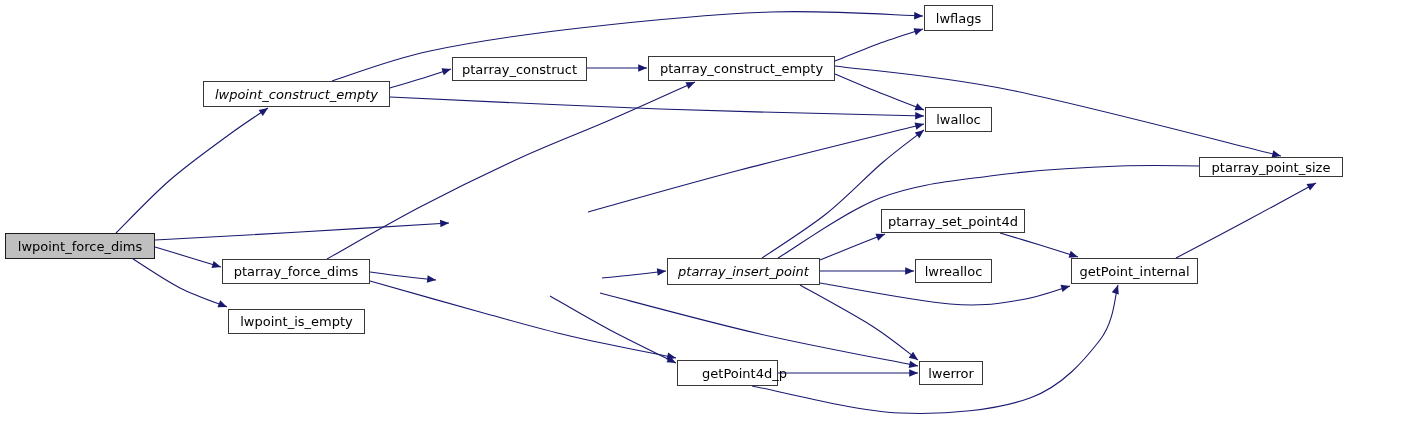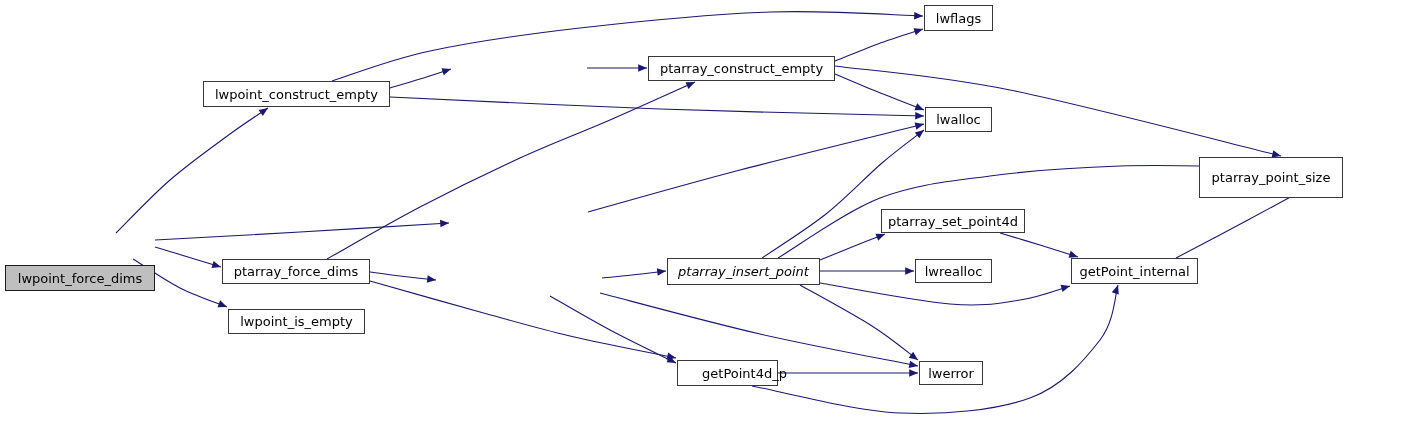--- a/index.html
+++ b/index.html
@@ -48,26 +48,27 @@
         <path d="M 820 271 C 827.5 271, 849.3333333333334 271, 865 271 C 880.6666666666666 271, 905.8333333333334 271, 914 271" fill="none" stroke="#191970" stroke-width="1.1" marker-end="url(#arrowhead)"></path>
         <path d="M 800 285 C 812 291.8333333333333, 852.3333333333334 313.5, 872 326 C 891.6666666666666 338.5, 910.3333333333334 354.3333333333333, 918 360" fill="none" stroke="#191970" stroke-width="1.1" marker-end="url(#arrowhead)"></path>
         <path d="M 820 283 C 841.6666666666666 286.5, 916.6666666666666 301.1666666666667, 950 304 C 983.3333333333334 306.8333333333333, 1000 303, 1020 300 C 1040 297, 1061.6666666666667 288.3333333333333, 1070 286" fill="none" stroke="#191970" stroke-width="1.1" marker-end="url(#arrowhead)"></path>
         <path d="M 1000 233 C 1006.6666666666666 235, 1027 241, 1040 245 C 1053 249, 1071.6666666666667 255, 1078 257" fill="none" stroke="#191970" stroke-width="1.1" marker-end="url(#arrowhead)"></path>
         <path d="M 778 373 C 789.3333333333334 373, 822.6666666666666 373, 846 373 C 869.3333333333334 373, 906 373, 918 373" fill="none" stroke="#191970" stroke-width="1.1" marker-end="url(#arrowhead)"></path>
         <path d="M 752 386 C 776.6666666666666 390.5, 853.6666666666666 411, 900 413 C 946.3333333333334 415, 996.6666666666666 410.1666666666667, 1030 398 C 1063.3333333333333 385.8333333333333, 1085.3333333333333 358.8333333333333, 1100 340 C 1114.6666666666667 321.1666666666667, 1115 294.1666666666667, 1118 285" fill="none" stroke="#191970" stroke-width="1.1" marker-end="url(#arrowhead)"></path>
         <path d="M 1176 258 C 1187.6666666666667 251.83333333333334, 1222.6666666666667 233.5, 1246 221 C 1269.3333333333333 208.5, 1304.3333333333333 189.33333333333334, 1316 183" fill="none" stroke="#191970" stroke-width="1.1" marker-end="url(#arrowhead)"></path>
       </g>
   </svg>
 
-<div class="node root" style="left: 5px; top: 233px; width: 150px; height: 26px; margin-top: 32px;">lwpoint_force_dims</div>
-    <div class="node" style="left: 203px; top: 81px; width: 187px; height: 26px;">lwpoint_construct_empty</div>
+<div class="node root" style="left: 5px; top: 233px; width: 150px; height: 26px;">lwpoint_force_dims</div>
+    <div class="node" style="left: 203px; top: 81px; width: 187px; height: 26px; font-style: italic;">lwpoint_construct_empty</div>
+    <div class="node" style="left: 452px; top: 57px; width: 135px; height: 24px;">ptarray_construct</div>
     <div class="node" style="left: 648px; top: 56px; width: 187px; height: 25px;">ptarray_construct_empty</div>
     <div class="node" style="left: 924px; top: 5px; width: 69px; height: 26px;">lwflags</div>
     <div class="node" style="left: 925px; top: 107px; width: 67px; height: 25px;">lwalloc</div>
-    <div class="node" style="left: 1199px; top: 157px; width: 144px; height: 41px;">ptarray_point_size</div>
+    <div class="node" style="left: 1199px; top: 157px; width: 144px; height: 20px;">ptarray_point_size</div>
     <div class="node" style="left: 228px; top: 309px; width: 137px; height: 25px;">lwpoint_is_empty</div>
     <div class="node" style="left: 222px; top: 259px; width: 148px; height: 25px;">ptarray_force_dims</div>
     <div class="node" style="left: 667px; top: 258px; width: 153px; height: 27px; font-style: italic;">ptarray_insert_point</div>
     <div class="node" style="left: 881px; top: 209px; width: 144px; height: 24px;">ptarray_set_point4d</div>
     <div class="node" style="left: 915px; top: 259px; width: 77px; height: 24px;">lwrealloc</div>
     <div class="node" style="left: 1071px; top: 258px; width: 127px; height: 26px;">getPoint_internal</div>
     <div class="node" style="left: 677px; top: 360px; width: 101px; height: 26px; padding-left: 34px;">getPoint4d_p</div>
     <div class="node" style="left: 919px; top: 361px; width: 64px; height: 24px;">lwerror</div>
   </div>
 

